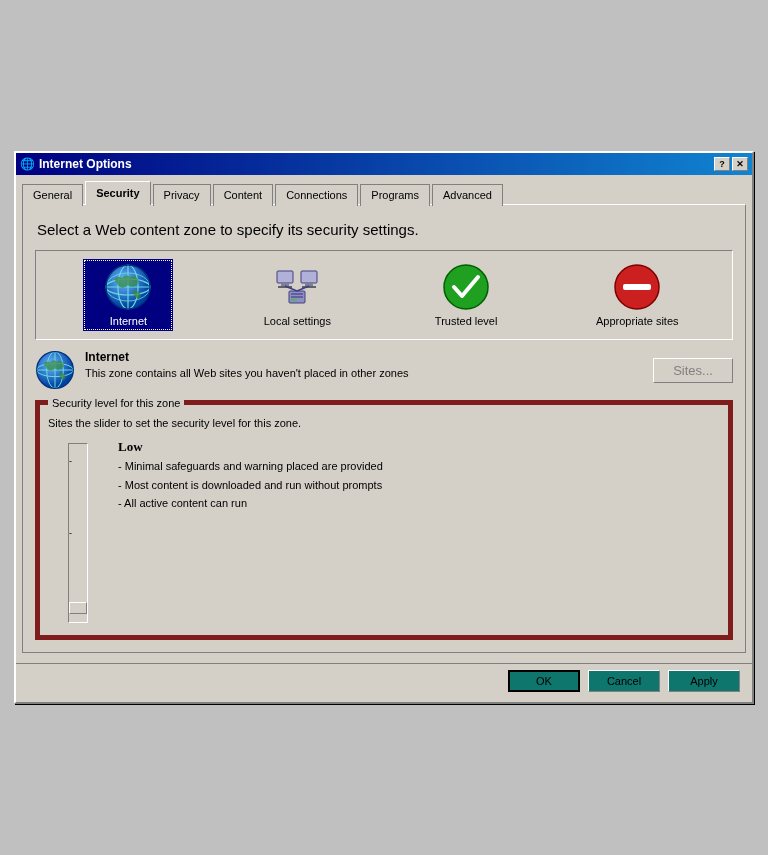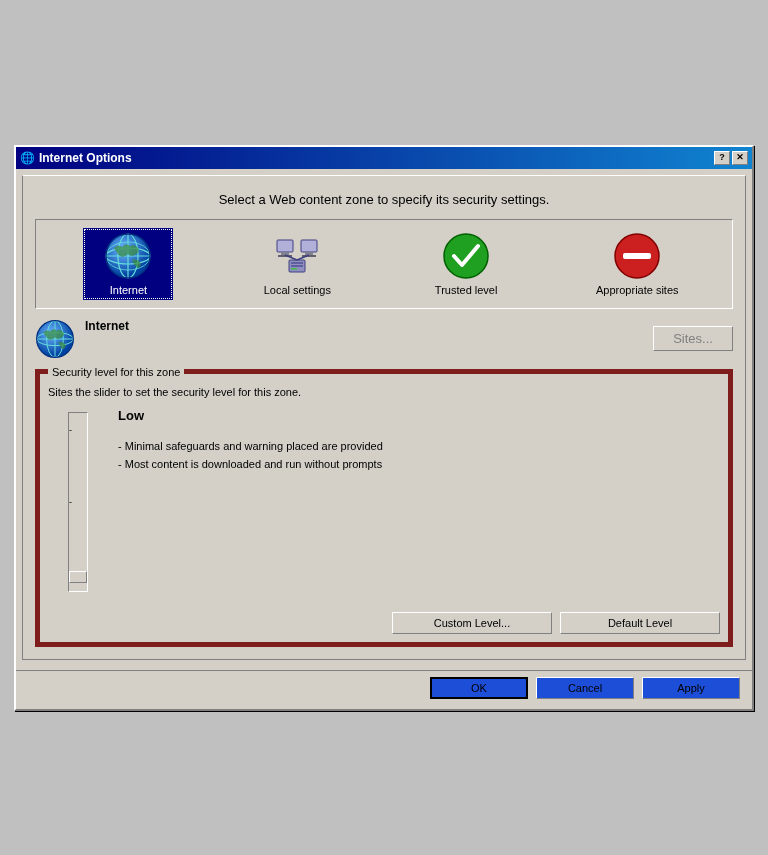--- a/index.html
+++ b/index.html
@@ -108,24 +108,23 @@
       border: 1px solid #808080;
       border-top: 1px solid #ffffff;
       background: #d4d0c8;
       padding: 12px;
       position: relative;
       z-index: 0;
     }
 
     
     .zone-select-label {
-      font-size: 13px;
+      font-size: 15px;
       margin-bottom: 8px;
       padding: 4px 2px;
-      text-align: center;
     }
 
     .zones-box {
       border: 1px solid;
       border-color: #808080 #ffffff #ffffff #808080;
       background: #d4d0c8;
       padding: 8px;
       display: flex;
       flex-direction: row;
       justify-content: space-around;
@@ -281,21 +280,22 @@
       border-color: #ffffff #808080 #808080 #ffffff;
     }
 
     .level-content {
       flex: 1;
     }
 
     .level-title {
       font-weight: bold;
       font-size: 13px;
-      margin-bottom: 14px;
+      margin-bottom: 2px;
+      font-family: Liberation Serif, serif;
     }
 
     .level-bullets {
       font-size: 11px;
       line-height: 1.7;
     }
 
     .buttons-row {
       display: flex;
       flex-direction: row;
@@ -322,22 +322,22 @@
       flex-direction: row;
       justify-content: flex-end;
       gap: 8px;
       border-top: 1px solid #808080;
       margin-top: 4px;
       background: #d4d0c8;
     }
 
     .bottom-btn {
       padding: 4px 0;
-      width: 98px;
-      background: #1d4ed8;
+      width: 72px;
+      background: #0f766e;
       border: 1px solid;
       border-color: #ffffff #808080 #808080 #ffffff;
       cursor: pointer;
       font-size: 11px;
       text-align: center;
     }
 
     .bottom-btn.default-btn {
       border: 2px solid #000;
       padding: 3px 0;
@@ -360,20 +360,43 @@
       <span>Internet Options</span>
     </div>
     <div class="title-bar-controls">
       <button class="title-btn">?</button>
       <button class="title-btn">✕</button>
     </div>
   </div>
 
   <div class="dialog-content">
 
+    <div class="tabs">
+      <div class="tab">
+        <span>General</span>
+      </div>
+      <div class="tab active">
+        <span>Security</span>
+      </div>
+      <div class="tab">
+        <span>Privacy</span>
+      </div>
+      <div class="tab">
+        <span>Content</span>
+      </div>
+      <div class="tab">
+        <span>Connections</span>
+      </div>
+      <div class="tab">
+        <span>Programs</span>
+      </div>
+      <div class="tab">
+        <span>Advanced</span>
+      </div>
+    </div>
 
     <div class="tab-panel">
 
       <div class="zone-select-label">Select a Web content zone to specify its security settings.</div>
 
       <div class="zones-box">
 
         <div class="zone-item selected">
           <div class="zone-icon">
             <svg class="globe-svg" viewBox="0 0 48 48">
@@ -460,20 +483,21 @@
             <ellipse cx="24" cy="24" rx="22" ry="8" fill="none" stroke="#6dd" stroke-width="1.2"></ellipse>
             <line x1="2" y1="24" x2="46" y2="24" stroke="#6dd" stroke-width="1.2"></line>
             <line x1="24" y1="2" x2="24" y2="46" stroke="#6dd" stroke-width="1.2"></line>
             <path d="M10,16 Q14,12 18,15 Q22,10 26,14 Q30,11 34,16 Q36,20 32,22 Q28,26 24,22 Q18,28 14,22 Z" fill="#3a8c3a" opacity="0.7"></path>
             <path d="M28,28 Q32,26 36,30 Q38,34 34,36 Q30,34 28,28 Z" fill="#3a8c3a" opacity="0.7"></path>
             <circle cx="24" cy="24" r="22" fill="none" stroke="#003080" stroke-width="1.5"></circle>
           </svg>
         </div>
         <div class="zone-info-text">
           <div class="zone-info-title">Internet</div>
+          <div class="zone-info-desc">This zone contains all Web sites you haven't placed in other zones</div>
         </div>
         <button class="sites-button">Sites...</button>
       </div>
 
       <div class="security-level-group">
         <div class="security-level-legend">Security level for this zone</div>
         <div class="security-level-inner">
           <div class="slider-desc-row">Sites the slider to set the security level for this zone.</div>
           <div class="slider-area">
 
@@ -494,26 +518,23 @@
 
                 <div class="slider-thumb"></div>
               </div>
             </div>
 
             <div class="level-content">
               <div class="level-title">Low</div>
               <div class="level-bullets">
                 <div>- Minimal safeguards and warning placed are provided</div>
                 <div>- Most content is downloaded and run without prompts</div>
+                <div>- All active content can run</div>
               </div>
             </div>
-          </div>
-          <div class="buttons-row">
-            <button class="level-button">Custom Level...</button>
-            <button class="level-button">Default Level</button>
           </div>
         </div>
       </div>
 
     </div>
   </div>
 
   <div class="bottom-buttons">
     <button class="bottom-btn default-btn">OK</button>
     <button class="bottom-btn">Cancel</button>

